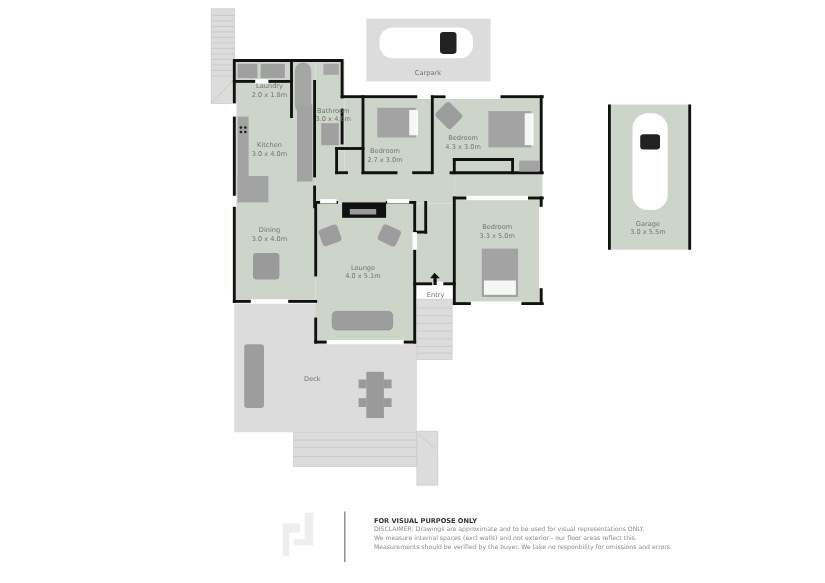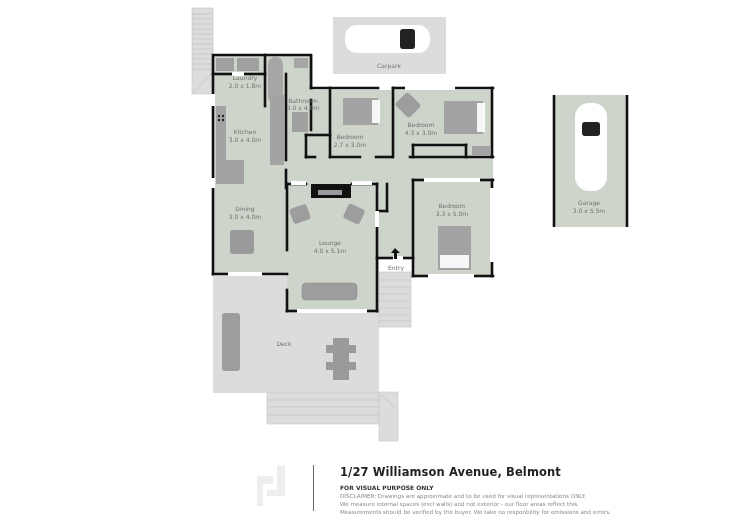--- a/index.html
+++ b/index.html
@@ -233,18 +233,17 @@
   </g>
 </svg>
 
 <svg class="logo" width="36" height="40" viewBox="0 0 36 40">
   <path d="M2 10 H18 V18 H8 V40 H2 Z" fill="#eeeeee"></path>
   <path d="M22 0 H30 V30 H12 V24 H22 Z" fill="#eeeeee"></path>
 </svg>
 <div class="vline"></div>
 
 <div class="footer">
-  <p class="address">1/27 Williamson Avenue, Belmont</p>
   <div class="purpose">FOR VISUAL PURPOSE ONLY</div>
   <div class="disc">DISCLAIMER:  Drawings are approximate and to be used for visual representations ONLY.</div>
   <div class="disc">We measure internal spaces (excl walls) and not exterior - our floor areas reflect this.</div>
   <div class="disc">Measurements should be verified by the buyer. We take no responbility for omissions and errors.</div>
 </div>
 
 </body></html>

